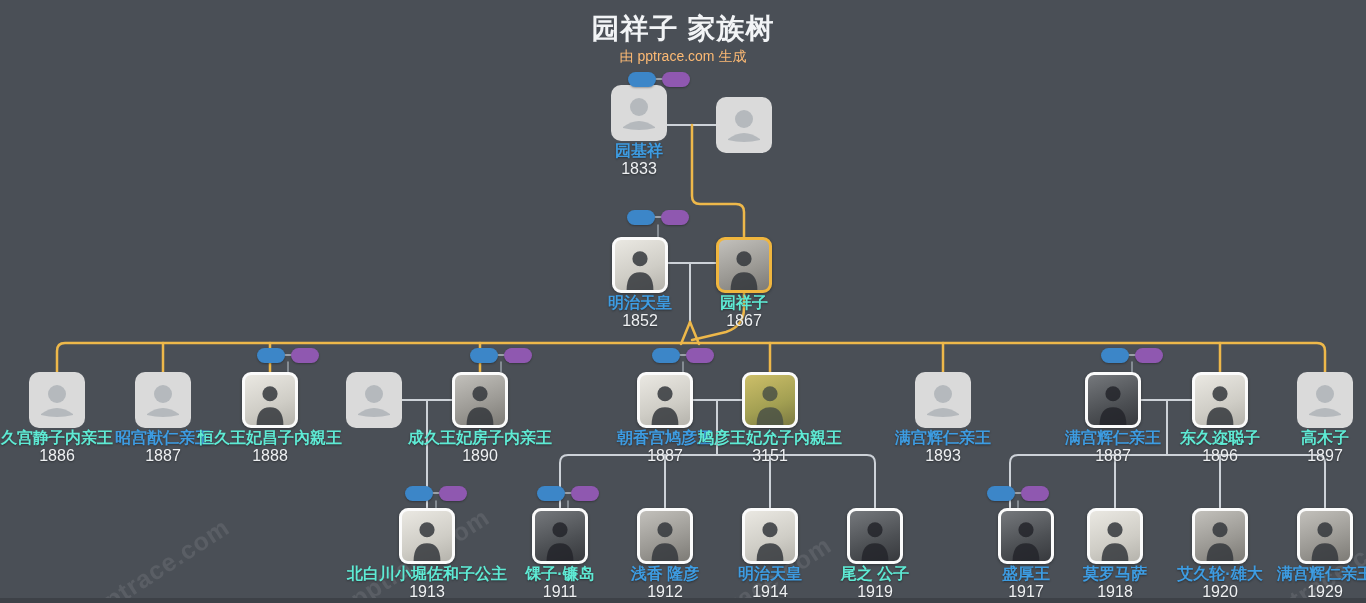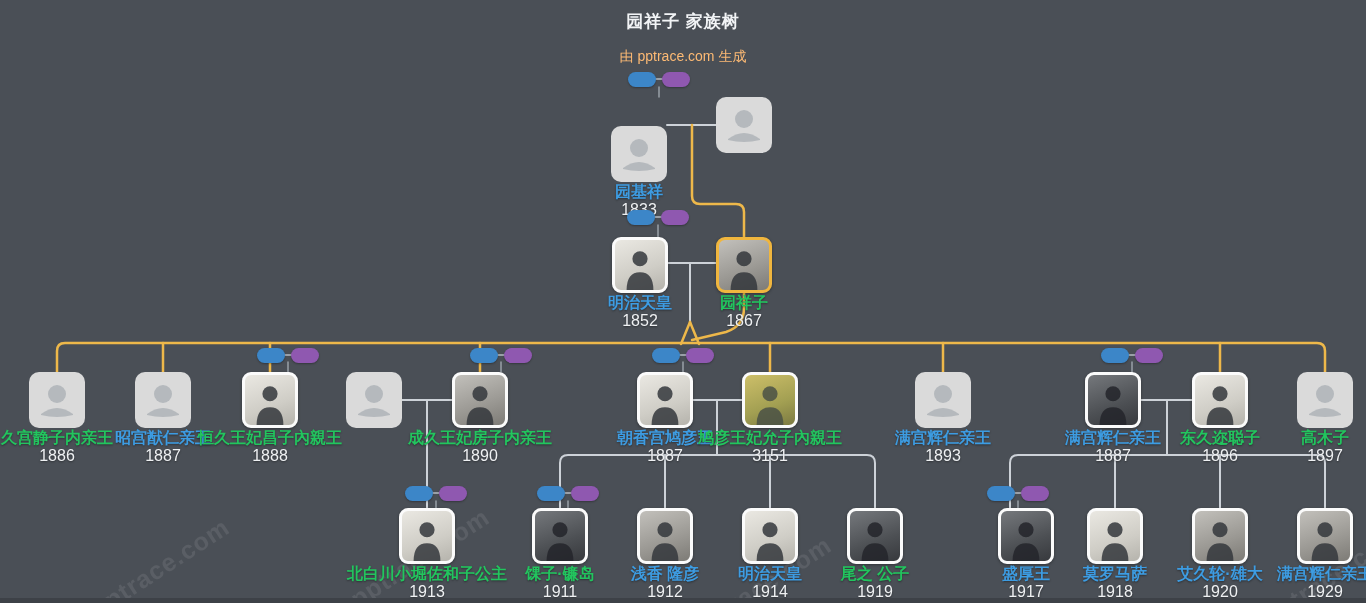--- a/index.html
+++ b/index.html
@@ -3,21 +3,21 @@
 <meta charset="utf-8">
 <style>
   html,body{margin:0;padding:0;background:#4a4f56;}
   #stage{
     position:relative;width:1366px;height:603px;overflow:hidden;
     background:#4a4f56;
     font-family:"Liberation Sans","DejaVu Sans",sans-serif;
   }
   
   .hdr{position:absolute;left:0;right:0;text-align:center;z-index:5;}
-  #title{top:10px;font-size:17px;font-weight:bold;color:#f2f4f6;letter-spacing:1px;}
+  #title{top:10px;font-size:28px;font-weight:bold;color:#f2f4f6;letter-spacing:1px;}
   #subtitle{top:48px;font-size:14px;color:#fdba74;}
   
   .wm{position:absolute;z-index:1;font-size:25px;font-weight:bold;color:rgba(255,255,255,0.09);
       white-space:nowrap;transform:translate(-50%,-50%) rotate(-33deg);letter-spacing:1px;}
   
   #wires{position:absolute;left:0;top:0;z-index:2;}
   
   .person{position:absolute;width:56px;z-index:3;}
   .pbox{position:relative;width:56px;height:56px;border-radius:10px;box-sizing:border-box;
         background:#dadada;cursor:pointer;}
@@ -25,21 +25,21 @@
         box-shadow:0 1px 3px rgba(0,0,0,.35);}
   .pbox.photo.selected{border-color:#f0b63e;}
   .tone-light{background:linear-gradient(160deg,#eae8e2 0%,#cfcdc6 60%,#b5b3ac 100%);}
   .tone-mid{background:linear-gradient(160deg,#c2c0bb 0%,#9a9893 60%,#7d7b76 100%);}
   .tone-dark{background:linear-gradient(160deg,#75787c 0%,#4d5054 60%,#37393d 100%);}
   .tone-color{background:linear-gradient(160deg,#cdbf69 0%,#a29f52 60%,#7c7a42 100%);}
   .pbox svg{display:block;width:100%;height:100%;}
   .pname{position:absolute;top:57px;left:50%;transform:translateX(-50%);
          white-space:nowrap;font-size:16px;font-weight:bold;line-height:18px;
          text-shadow:0 1px 2px rgba(0,0,0,.4);}
-  .pname.m{color:#3d9ce2;} .pname.f{color:#22c55e;}
+  .pname.m{color:#3d9ce2;} .pname.f{color:#5eead4;}
   .pyear{position:absolute;top:75px;left:50%;transform:translateX(-50%);
          white-space:nowrap;font-size:16px;font-weight:500;color:#eff1f3;line-height:18px;
          text-shadow:0 1px 2px rgba(0,0,0,.4);}
   
   .chip-pair{position:absolute;width:62px;height:15px;z-index:4;}
   .chip-pair .bar{position:absolute;left:24px;right:24px;top:6px;height:2px;background:#9aa0a8;}
   .chip{position:absolute;top:0;width:28px;height:15px;border-radius:7.5px;
         box-shadow:0 1px 2px rgba(0,0,0,.3);cursor:pointer;}
   .chip.b{left:0;background:#3c86c8;}
   .chip.p{right:0;background:#8f58b0;}
@@ -92,21 +92,21 @@
       <path d="M288,362 V372" fill="none" stroke="#9aa0a8" stroke-width="1.5" stroke-linecap="round"></path>
       <path d="M501,362 V372" fill="none" stroke="#9aa0a8" stroke-width="1.5" stroke-linecap="round"></path>
       <path d="M683,362 V372" fill="none" stroke="#9aa0a8" stroke-width="1.5" stroke-linecap="round"></path>
       <path d="M1132,362 V372" fill="none" stroke="#9aa0a8" stroke-width="1.5" stroke-linecap="round"></path>
       <path d="M436,501 V508" fill="none" stroke="#9aa0a8" stroke-width="1.5" stroke-linecap="round"></path>
       <path d="M568,501 V508" fill="none" stroke="#9aa0a8" stroke-width="1.5" stroke-linecap="round"></path>
       <path d="M1018,501 V508" fill="none" stroke="#9aa0a8" stroke-width="1.5" stroke-linecap="round"></path>
     </svg>
 
   <div id="nodes">
-      <div class="person" style="left: 611px; top: 85px; margin-top: 41px;">
+      <div class="person" style="left: 611px; top: 85px;">
         <div class="pbox placeholder">
           <svg viewBox="0 0 56 56">
             <circle cx="28" cy="22" r="9" fill="#b5b9bd"></circle>
             <path d="M12,42 Q28,30 44,42 L44,43 Q28,47 12,43 Z" fill="#b5b9bd"></path>
           </svg>
         </div>
         <div class="pname m">园基祥</div>
         <div class="pyear">1833</div>
       </div>
       <div class="person" style="left: 716px; top: 97px;">

